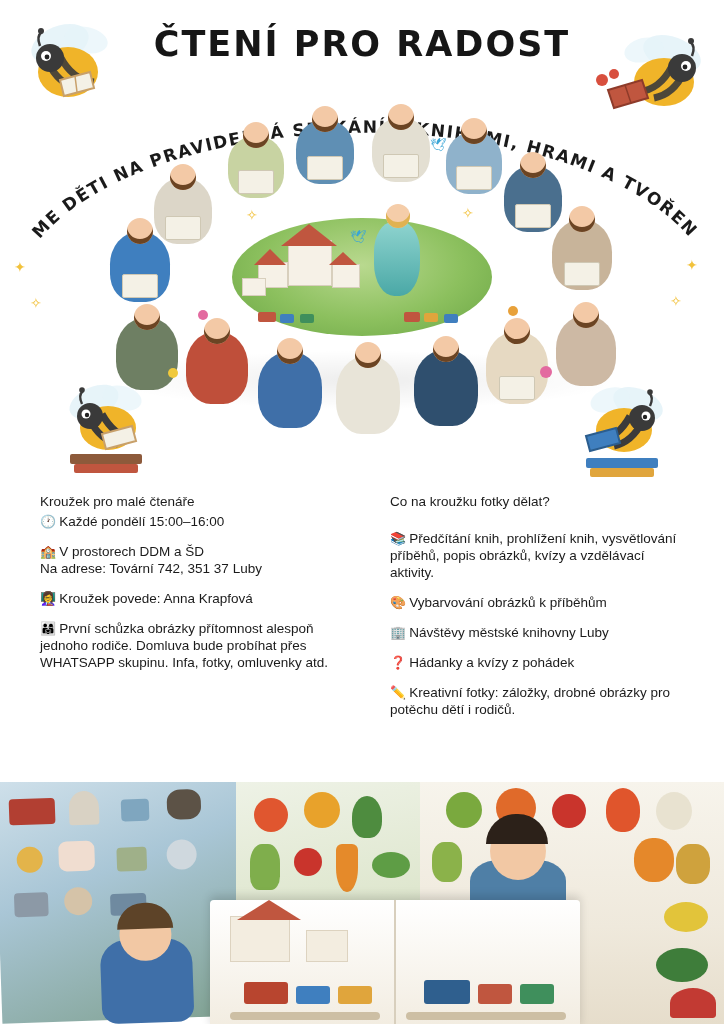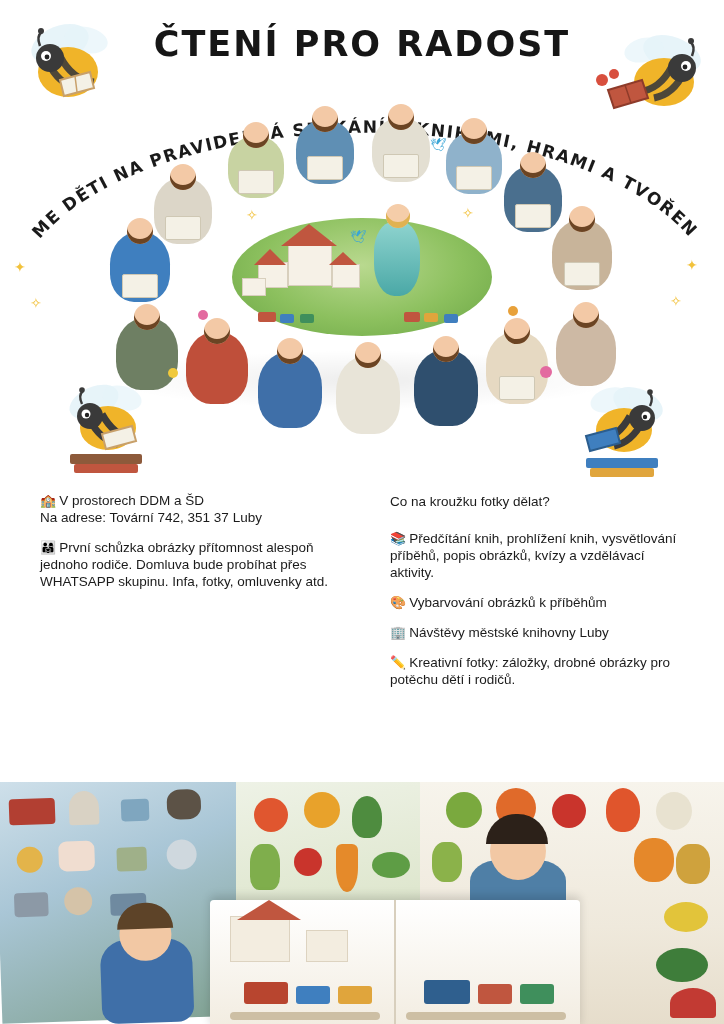--- a/index.html
+++ b/index.html
@@ -417,27 +417,34 @@
       <rect x="34" y="82" width="72" height="10" rx="2" fill="#3f7fbf"></rect>
       <rect x="38" y="92" width="64" height="9" rx="2" fill="#e0a53c"></rect>
     </svg>
   </div>
 </div>
 
 <div class="content">
 
   <div class="col col-left">
 
-
+    <div class="line tight">Kroužek pro malé čtenáře</div>
+
+    <div class="para">
+      <span class="ic">🕐</span><span>Každé pondělí 15:00–16:00</span>
+    </div>
 
     <div class="para">
       <span class="ic">🏫</span><span>V prostorech DDM a ŠD</span><br>
       <span>Na adrese: Tovární 742, 351 37 Luby</span>
     </div>
 
+    <div class="para">
+      <span class="ic">👩‍🏫</span><span>Kroužek povede: Anna Krapfová</span>
+    </div>
 
     <div class="para">
       <span class="ic">👨‍👩‍👧</span><span>První schůzka obrázky přítomnost alespoň jednoho rodiče. Domluva bude probíhat přes WHATSAPP skupinu. Infa, fotky, omluvenky atd.</span>
     </div>
   </div>
 
   <div class="col col-right">
 
     <div class="heading" style="margin-bottom:19px;">Co na kroužku fotky dělat?</div>
 
@@ -446,20 +453,23 @@
     </div>
 
     <div class="para">
       <span class="ic">🎨</span><span>Vybarvování obrázků k příběhům</span>
     </div>
 
     <div class="para">
       <span class="ic">🏢</span><span>Návštěvy městské knihovny Luby</span>
     </div>
 
+    <div class="para">
+      <span class="ic">❓</span><span>Hádanky a kvízy z pohádek</span>
+    </div>
 
     <div class="para">
       <span class="ic">✏️</span><span>Kreativní fotky: záložky, drobné obrázky pro potěchu dětí i rodičů.</span>
     </div>
   </div>
 </div>
 
 <div class="bottom-strip">
 
   <div class="panel panel-a">

